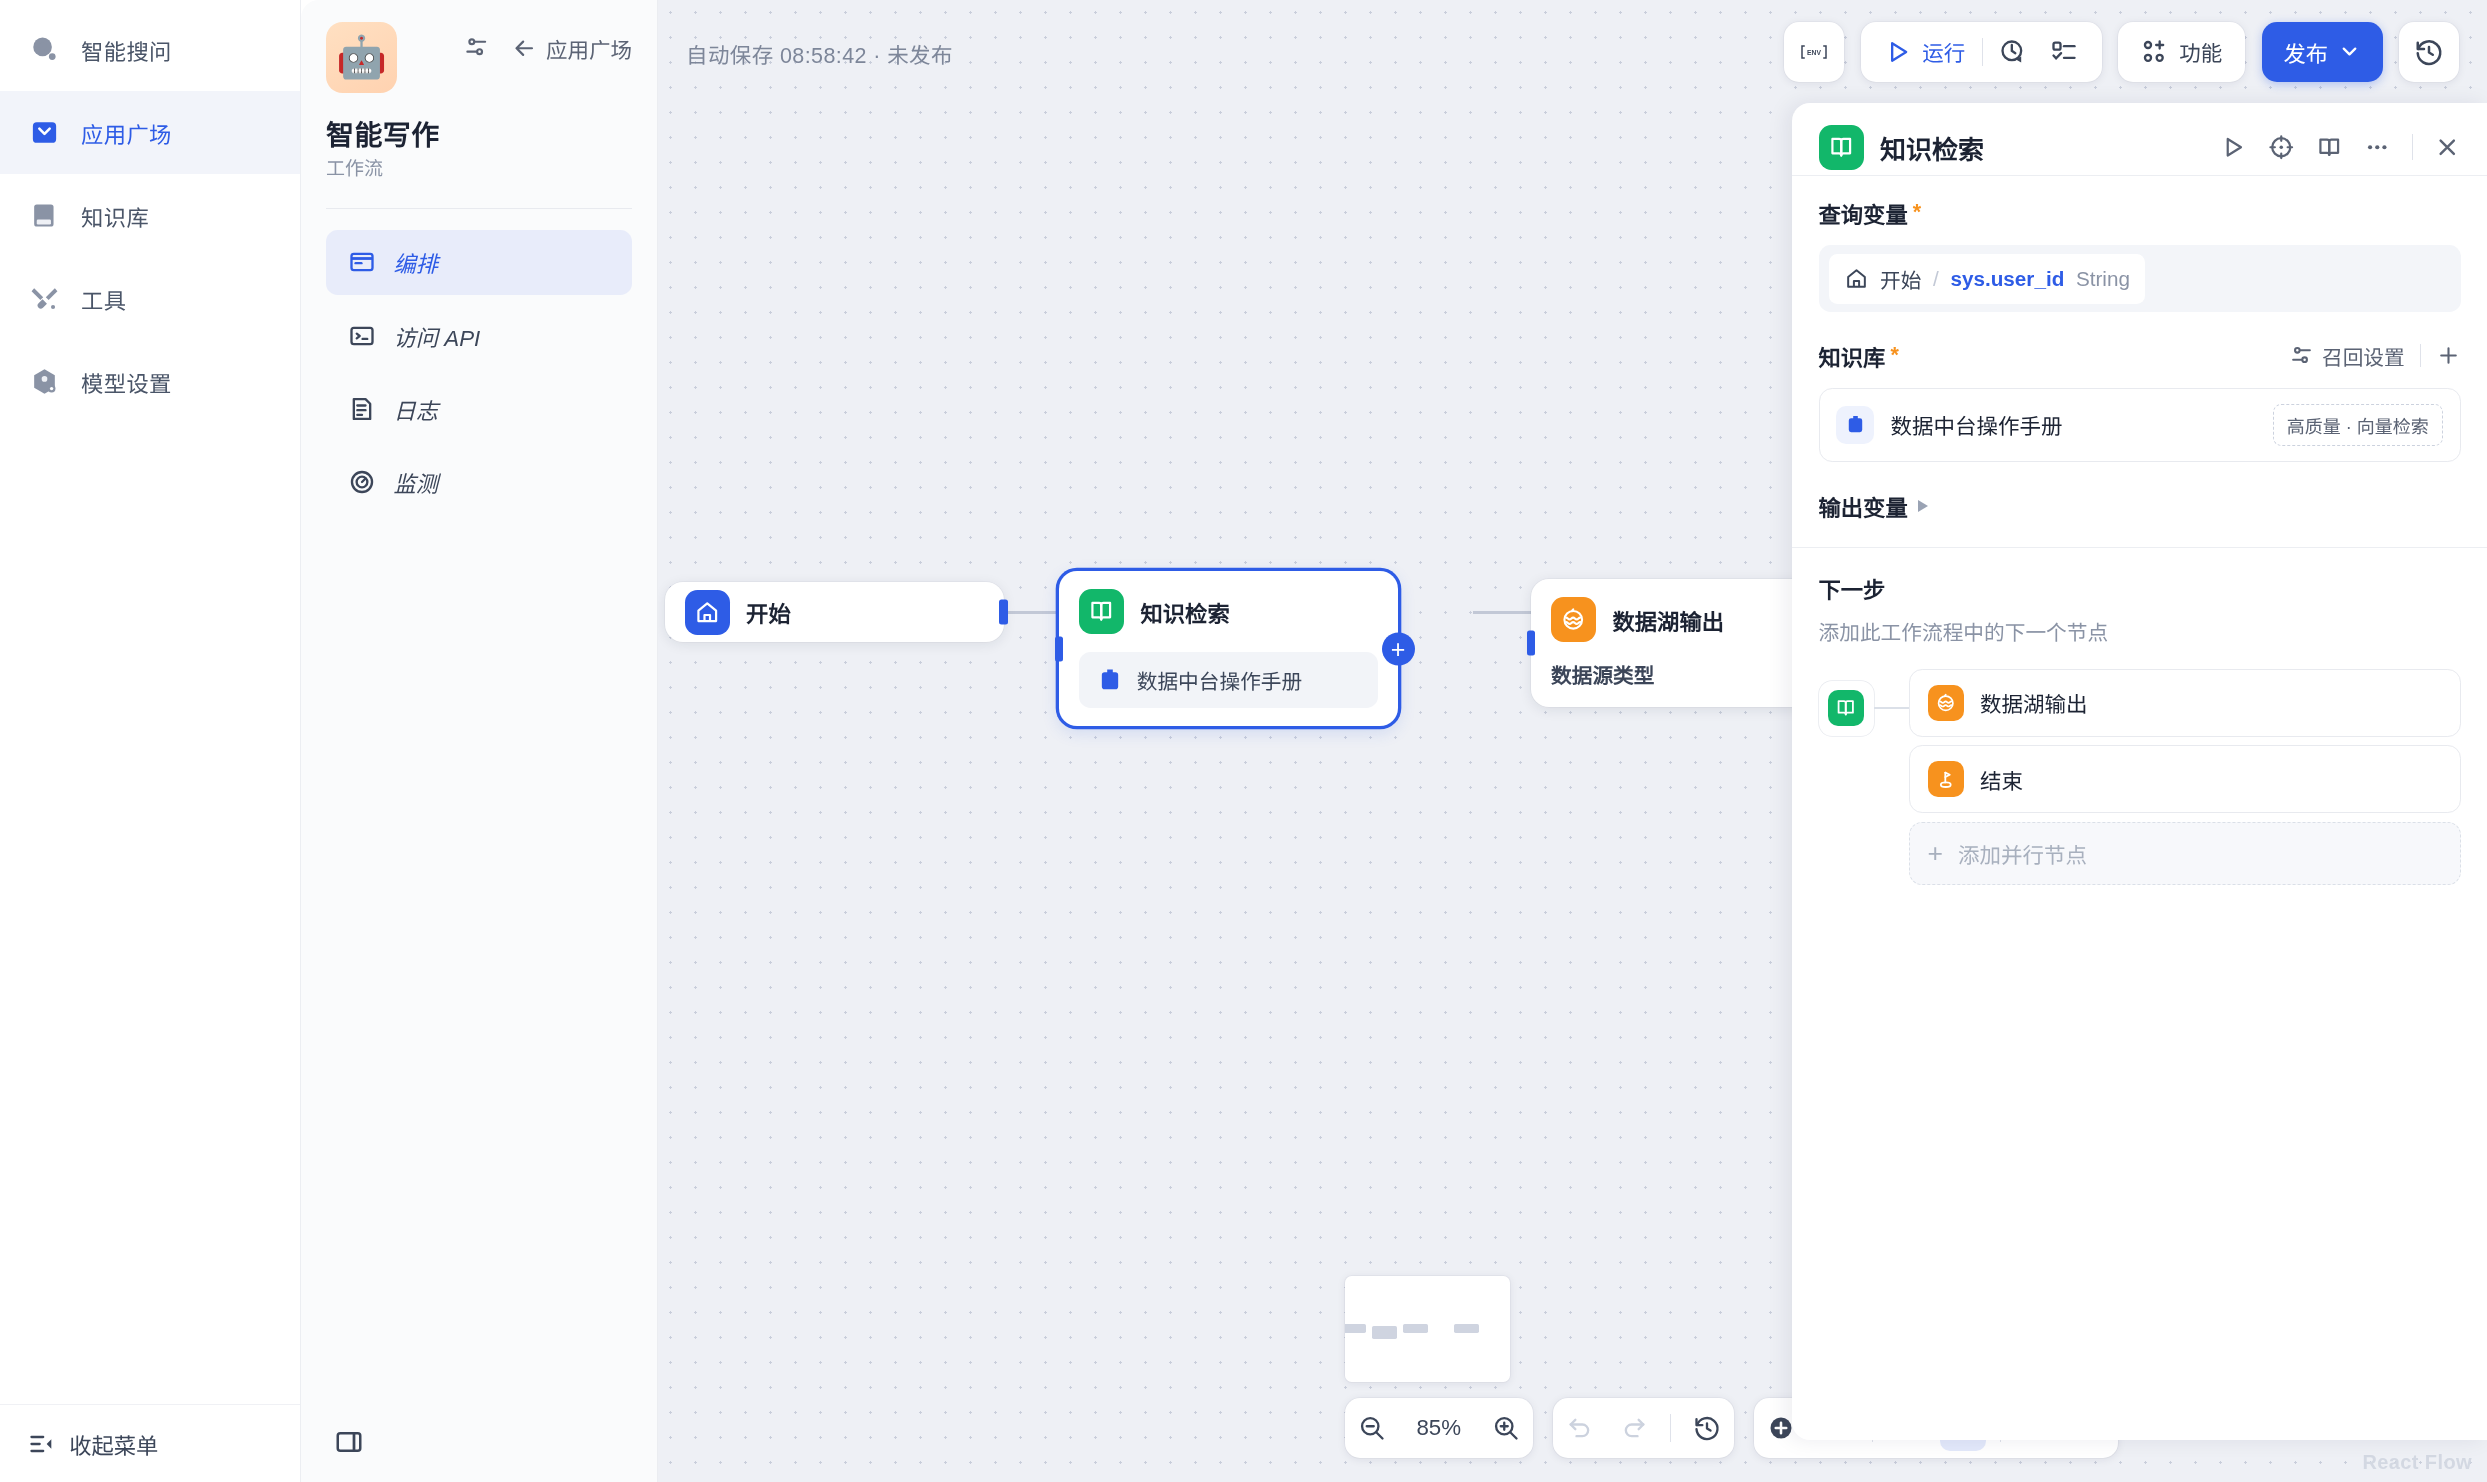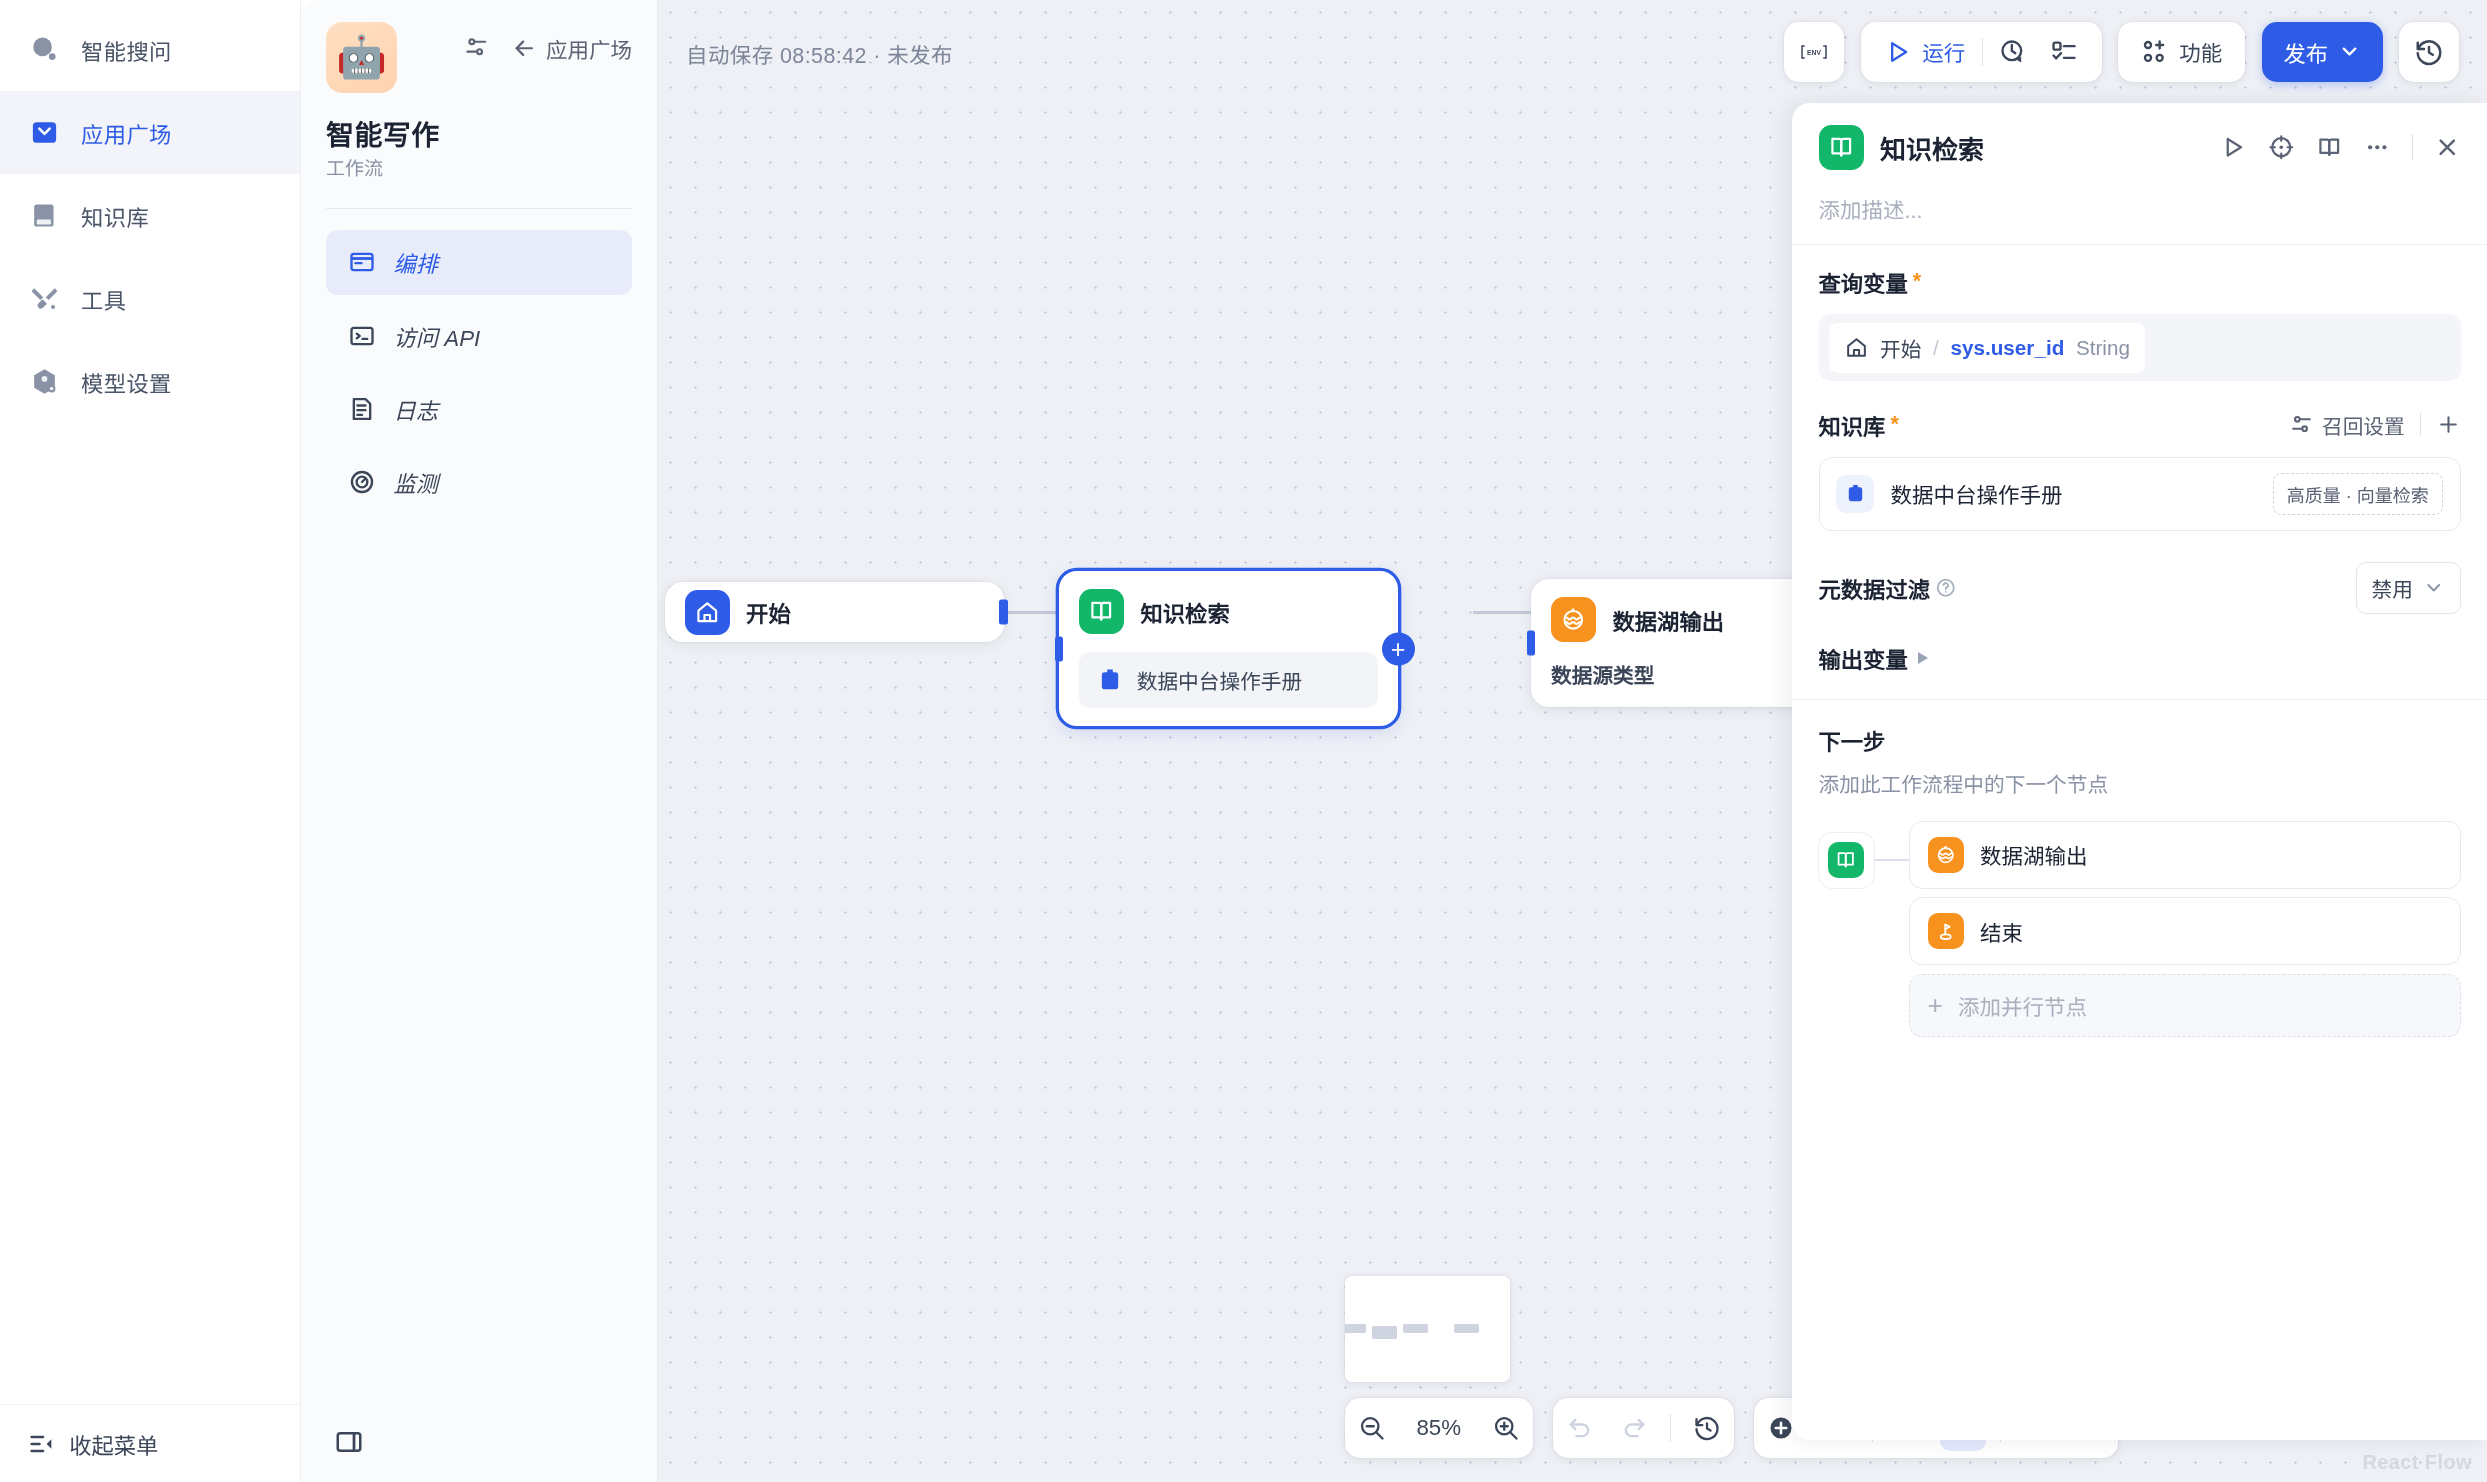--- a/index.html
+++ b/index.html
@@ -663,21 +663,20 @@
               <circle cx="12" cy="12" r="1.9"></circle>
               <circle cx="18.5" cy="12" r="1.9"></circle>
             </svg>
           <span style="width:0.8px;height:26.5px;background:#dfe2ea;display:inline-block"></span>
           <svg viewBox="0 0 24 24" fill="none" stroke="#5b6374" stroke-width="2.2" stroke-linecap="round">
               <path d="M6 6l12 12M18 6L6 18"></path>
             </svg>
         </span>
       </div>
 
-      <div class="rp-desc">添加描述...</div>
       <div class="rp-div"></div>
 
       <div class="rp-section">
         <div class="rp-label-row">
           <span class="rp-label">
             <span>查询变量</span>
             <span class="req">*</span>
           </span>
         </div>
         <div class="varchip">
@@ -719,36 +718,20 @@
           </span>
         </div>
         <div class="kbrow">
           <span class="kbrow-icon">
             <svg viewBox="0 0 24 24" fill="#2e5ce6">
                 <path d="M9.6 3h4.8v2.4h2.2A2.4 2.4 0 0 1 19 7.8v9.8A2.4 2.4 0 0 1 16.6 20H7.4A2.4 2.4 0 0 1 5 17.6V7.8a2.4 2.4 0 0 1 2.4-2.4h2.2z"></path>
               </svg>
           </span>
           <span class="kbrow-name">数据中台操作手册</span>
           <span class="kb-badge">高质量 · 向量检索</span>
-        </div>
-        <div class="metarow">
-          <span class="rp-label">
-            <span>元数据过滤</span>
-            <svg class="help-ic" viewBox="0 0 24 24" fill="none" stroke="#a8b0be" stroke-width="2">
-                <circle cx="12" cy="12" r="9"></circle>
-                <path d="M9.6 9.3a2.5 2.5 0 1 1 3.2 2.4c-.6.3-.8.8-.8 1.4v.5" stroke-linecap="round"></path>
-                <circle cx="12" cy="16.6" r="1" fill="#a8b0be" stroke="none"></circle>
-              </svg>
-          </span>
-          <span class="sel-box">
-            <span>禁用</span>
-            <svg viewBox="0 0 24 24" fill="none" stroke="#8a93a5" stroke-width="2.2" stroke-linecap="round" stroke-linejoin="round">
-                <path d="M6 9l6 6 6-6"></path>
-              </svg>
-          </span>
         </div>
       </div>
 
       <div class="outrow">
         <span class="rp-label">输出变量</span>
         <span class="caret"></span>
       </div>
 
       <div class="rp-div"></div>
 

